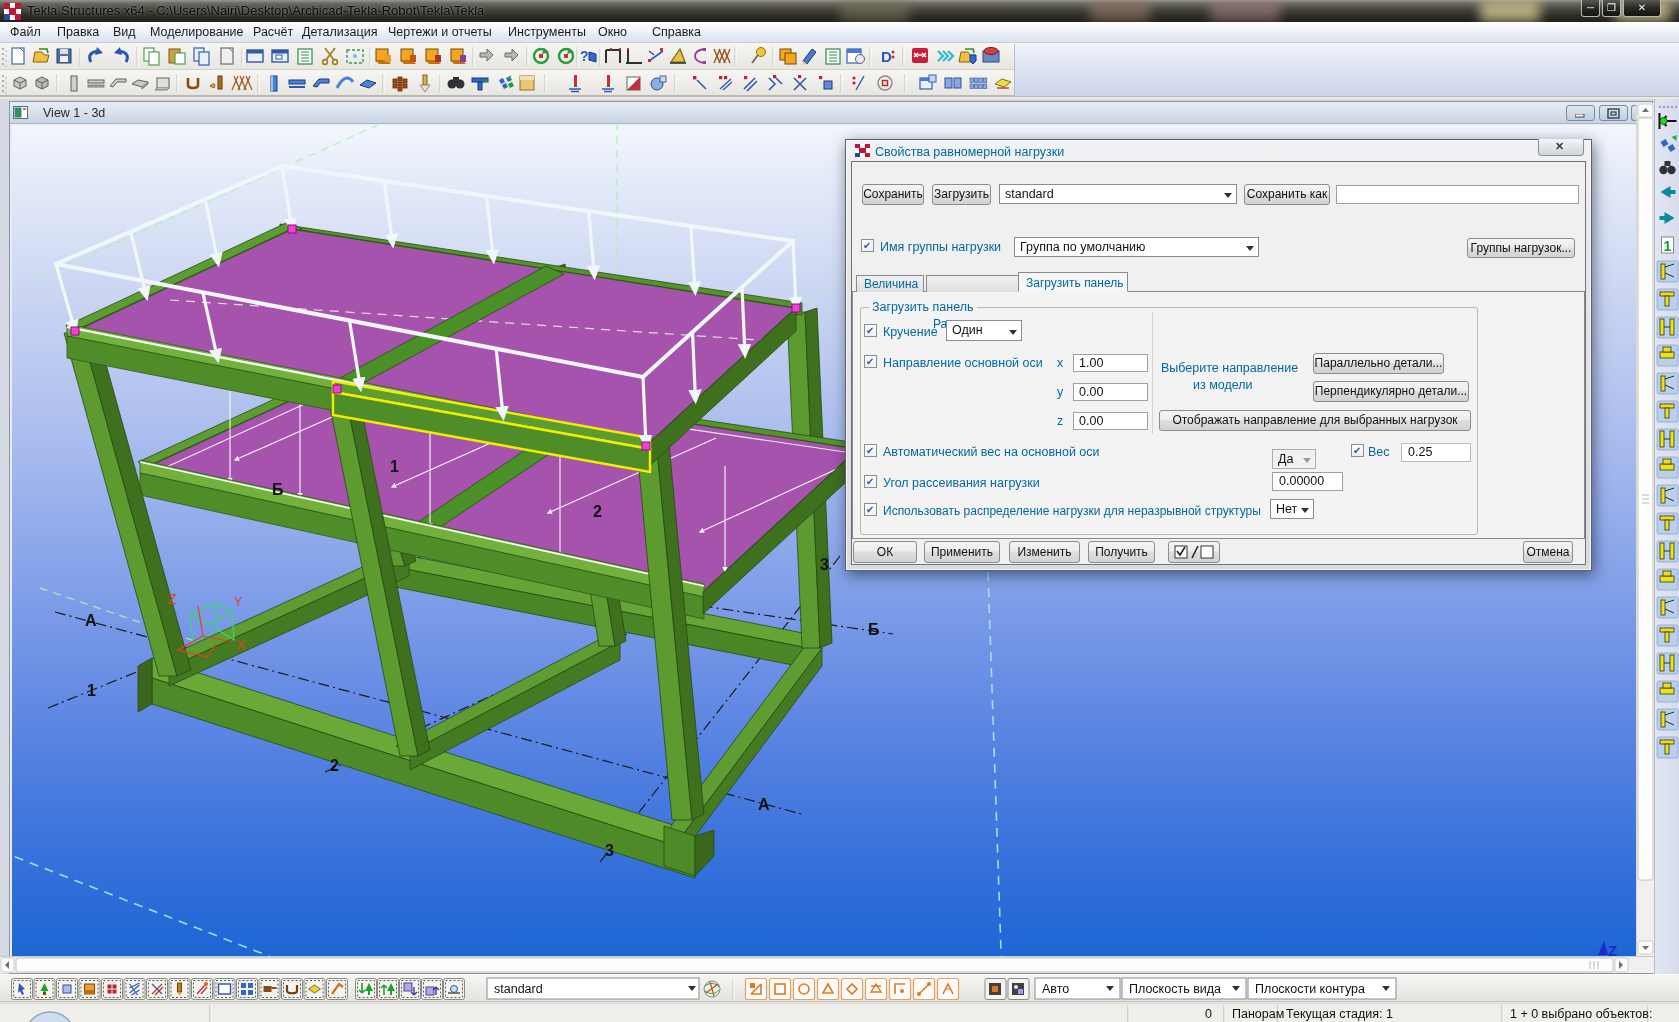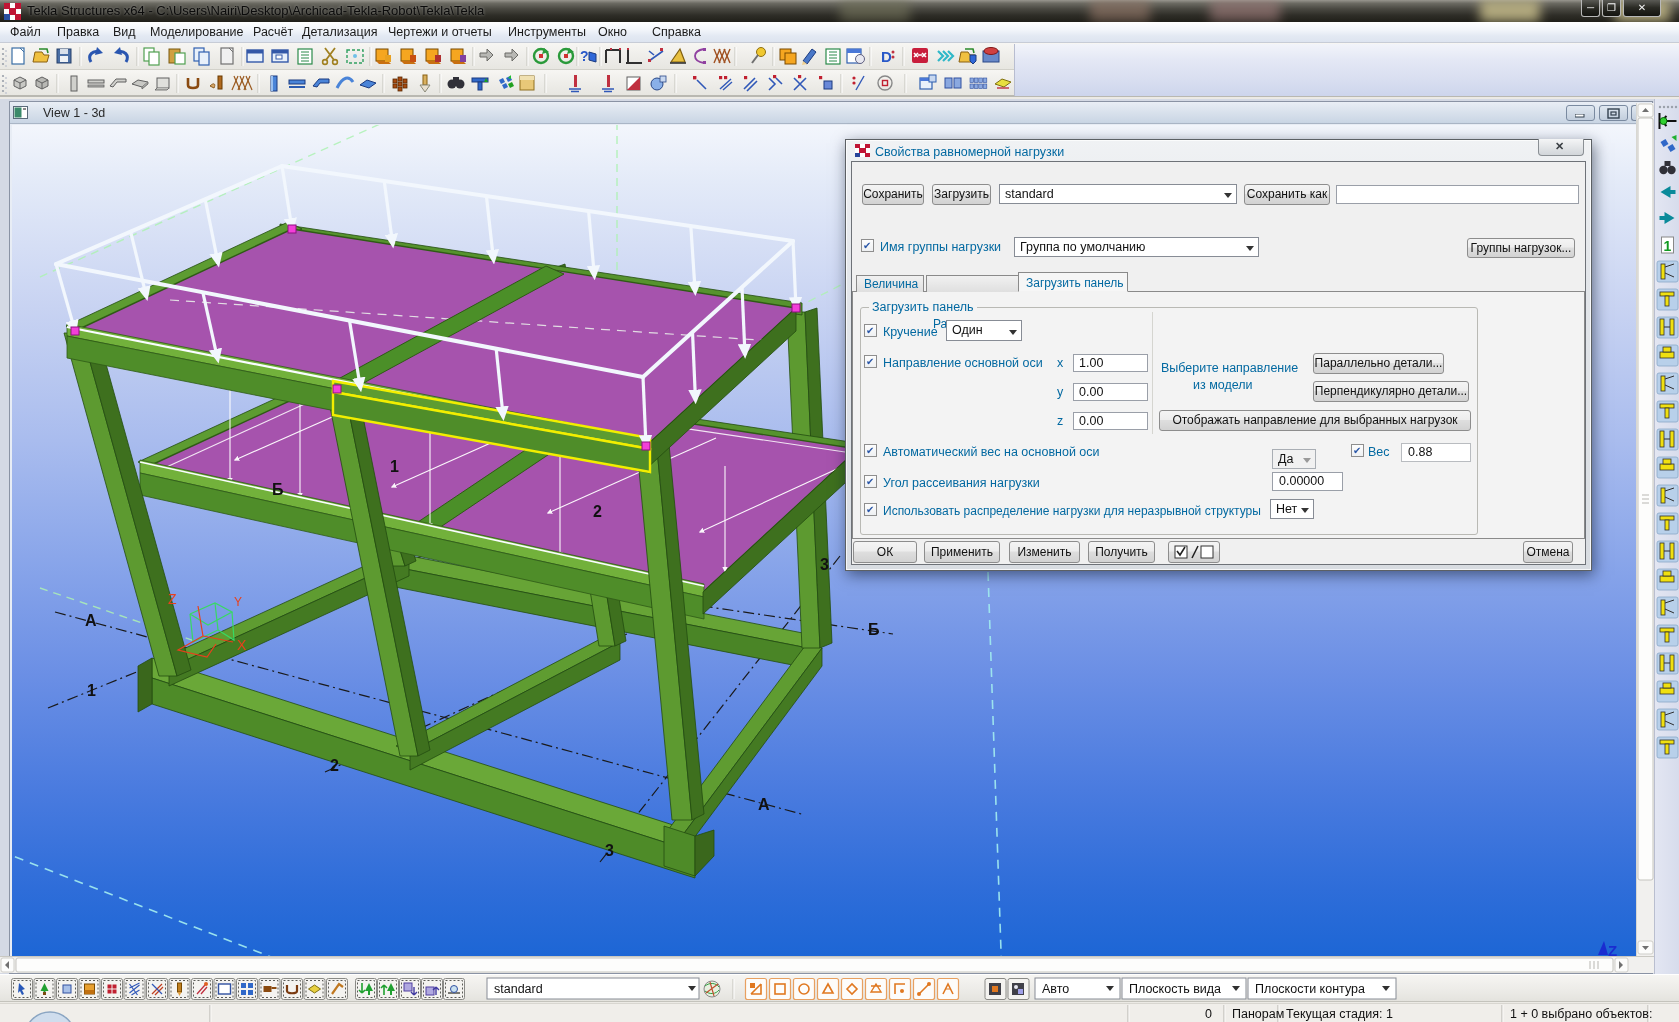--- a/index.html
+++ b/index.html
@@ -920,21 +920,21 @@
 
     <div class="chk" style="left:864px;top:444px;"></div>
     <span class="lbl" style="left:883px;top:445px;">Автоматический вес на основной оси</span>
     <div class="cmb" style="left:1272px;top:441px;width:44px;height:20px;background:#f1f1f1;border-color:#a9aeb4;margin-top:8px;">
         <span style="position:absolute;left:5px;top:2px;">Да</span>
         <span class="ar" style="border-top-color:#999;"></span>
       </div>
     <div class="chk" style="left:1351px;top:444px;"></div>
     <span class="lbl" style="left:1368px;top:445px;">Вес</span>
     <div class="inp" style="left:1401px;top:443px;width:70px;height:19px;border-color:#b9bcc0;">
-        <span style="position:absolute;left:6px;top:1px;">0.88</span>
+        <span style="position:absolute;left:6px;top:1px;">0.25</span>
       </div>
 
     <div class="chk" style="left:864px;top:475px;"></div>
     <span class="lbl" style="left:883px;top:476px;">Угол рассеивания нагрузки</span>
     <div class="inp" style="left:1272px;top:472px;width:71px;height:19px;">
         <span style="position:absolute;left:6px;top:1px;text-align:center;">0.00000</span>
       </div>
 
     <div class="chk" style="left:864px;top:503px;"></div>
     <span class="lbl" style="left:883px;top:504px;font-size:12px;">Использовать распределение нагрузки для неразрывной структуры</span>

